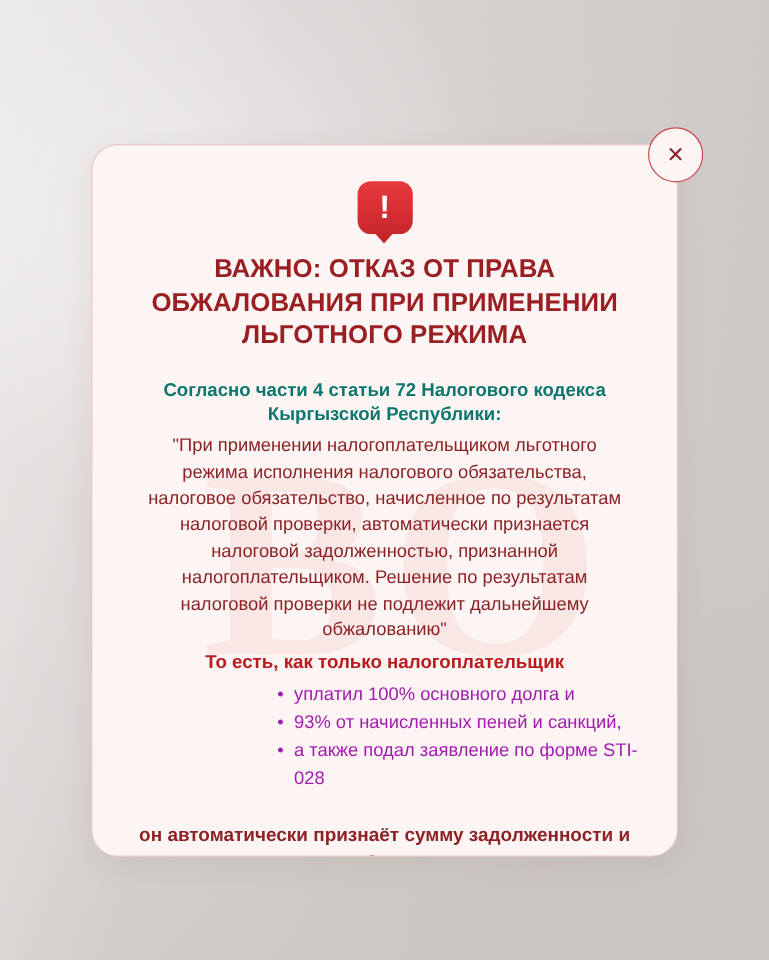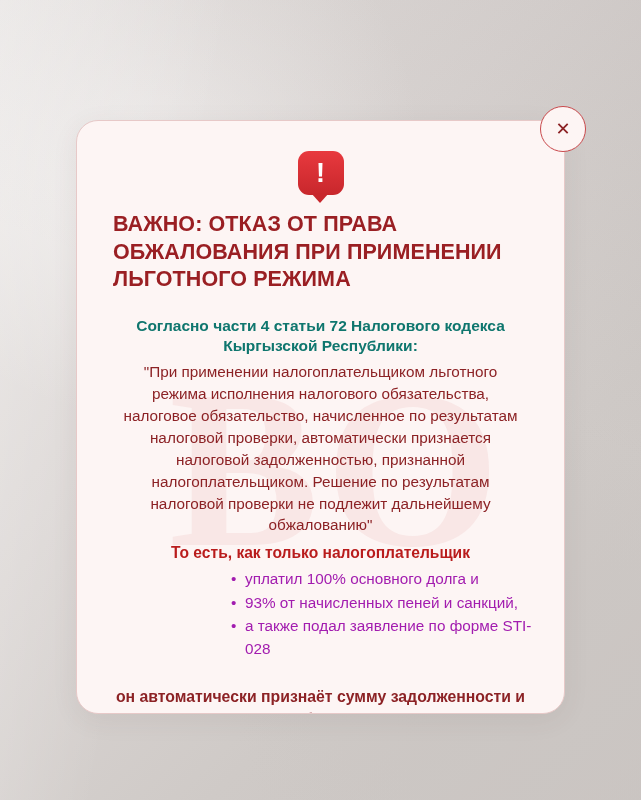--- a/index.html
+++ b/index.html
@@ -107,20 +107,21 @@
     position: absolute;
     bottom: -8px;
     left: 13px;
     width: 0;
     height: 0;
     border-left: 9px solid transparent;
     border-right: 9px solid transparent;
     border-top: 10px solid #c8272c;
   }
   .title {
+    text-align: center;
     color: #9a1f23;
     font-size: 21.5px;
     font-weight: bold;
     line-height: 1.28;
     letter-spacing: 0.1px;
     margin: 8px 10px 22px 10px;
   }
   .lead {
     text-align: center;
     color: #0f766e;

